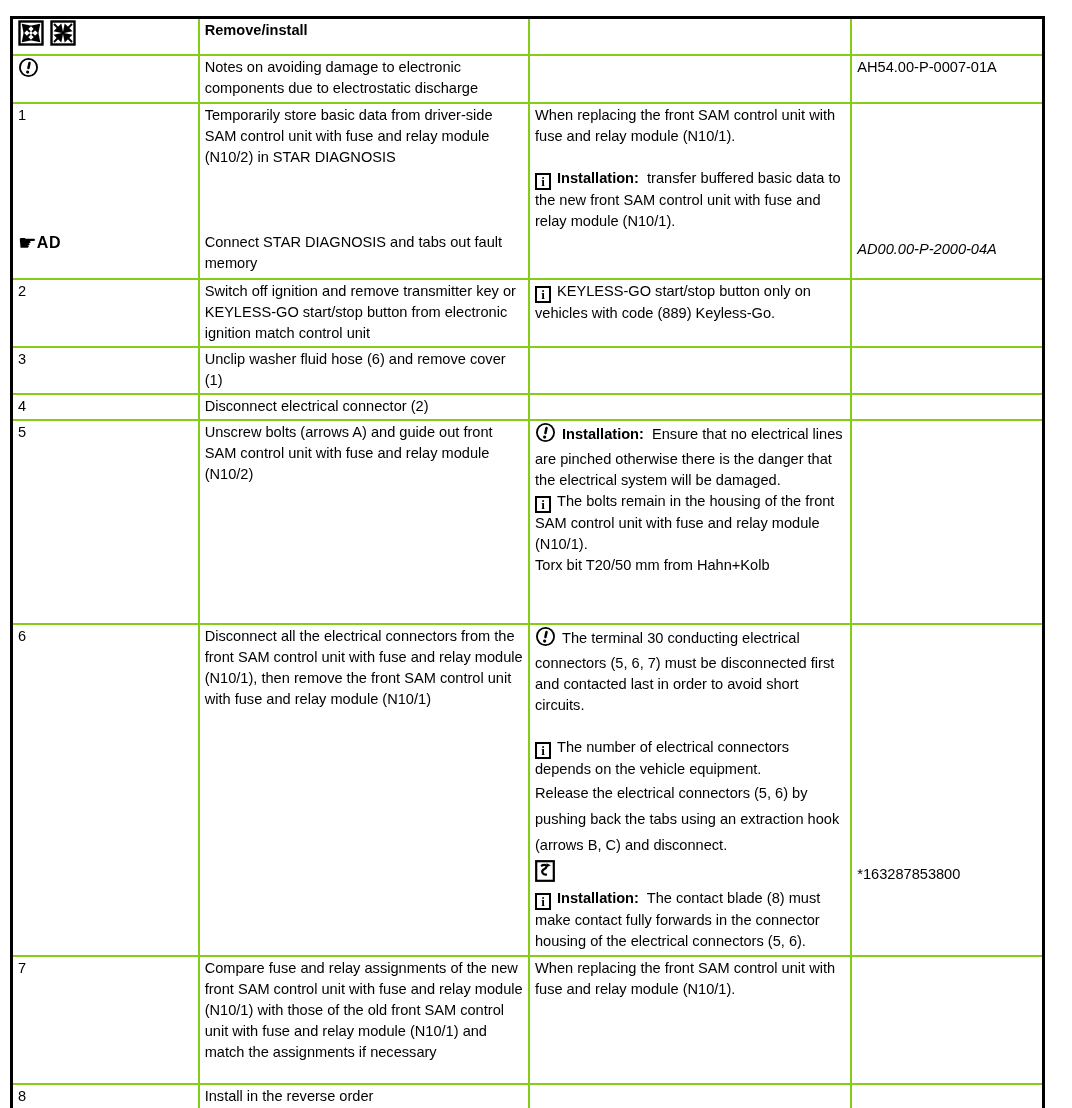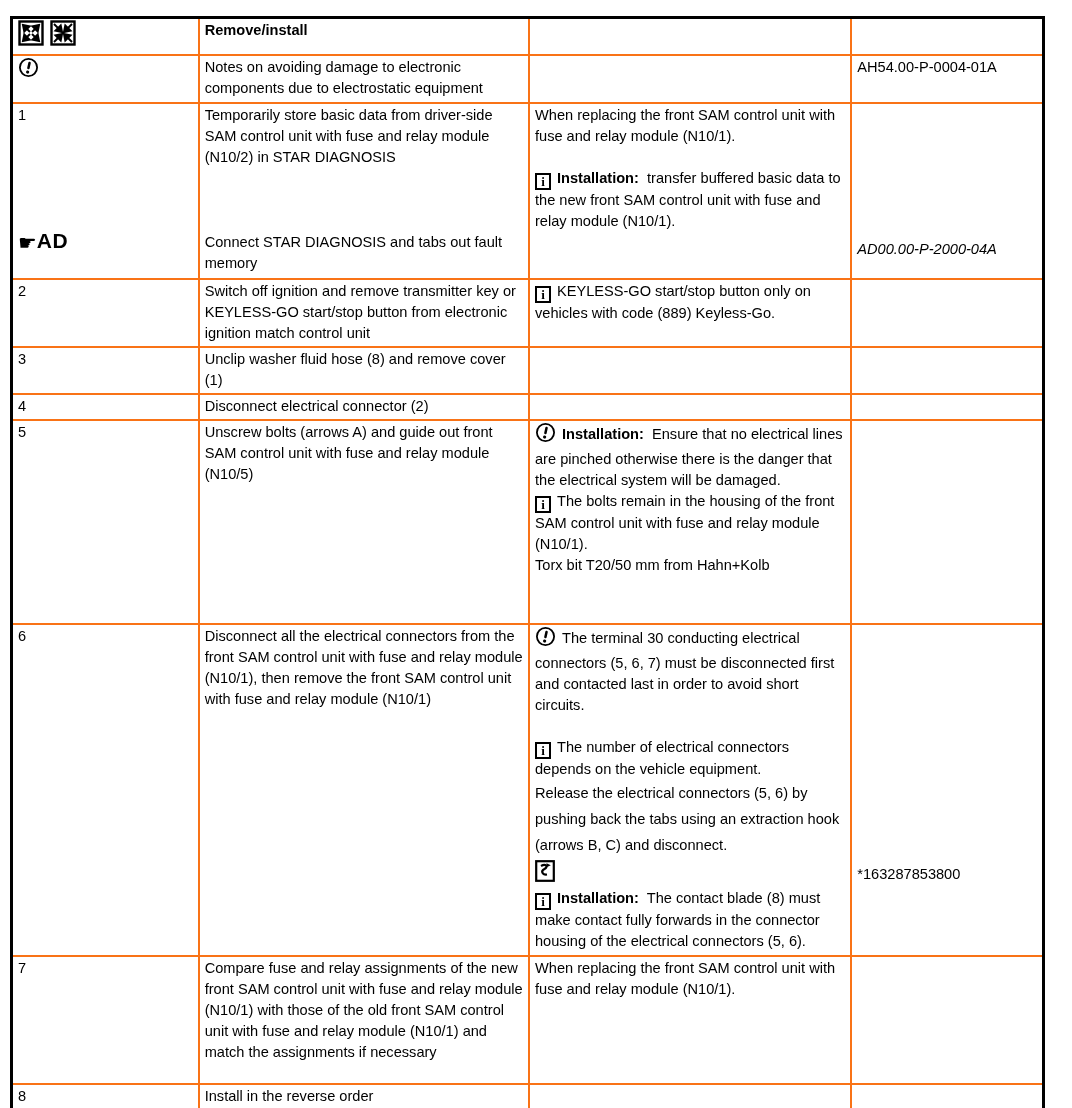--- a/index.html
+++ b/index.html
@@ -7,21 +7,21 @@
   body {
     width:1072px; height:1108px; position:relative;
     font-family:"Liberation Sans", sans-serif; color:#000;
   }
   table.proc {
     position:absolute; left:10px; top:16px; width:1035px;
     border-collapse:collapse; table-layout:fixed;
     border:3px solid #000;
   }
   td {
-    border:2px solid #f97316; vertical-align:top;
+    border:2px solid #84cc16; vertical-align:top;
     padding:1px 5px 2px 5px;
     font-size:14.6px; line-height:21px; overflow:hidden;margin-left:40px;
   }
   td.c1 { width:187px; }
   td.c2 { width:330px; }
   td.c3 { width:322px; }
   td.c4 { width:192px; }
   .block b, .ad { font-weight:bold; }
   .gap   { margin-top:21px; }
   .loose { line-height:26px; }
@@ -32,21 +32,21 @@
   .ibox {
     display:inline-block; width:16px; height:17px; border:2px solid #000;
     font-family:"Liberation Serif", serif; font-weight:bold; font-style:normal;
     font-size:13px; line-height:13px; text-align:center;
     vertical-align:-3px; margin-right:6px;
   }
   .cicon { display:inline-block; vertical-align:-4px; margin-right:6px; }
   .boxicon { display:inline-block; margin-right:6px; }
   .toolicon { display:inline-block; vertical-align:-4px; }
   .hand { font-size:21px; line-height:20px; vertical-align:-2px; }
-  .ad { font-size:21px; letter-spacing:0.5px; }
+  .ad { font-size:16px; letter-spacing:0.5px; }
   .ref { font-size:14.6px; }
   
   .row-2 td.c4 { vertical-align:bottom;font-style:italic; }
   .row-2 td.c4 .ref { margin-bottom:16px; }
   .row-2 .col1-footer { margin-bottom:20px; }
   .row-7 td.c4 .ref { margin-top:238px; }
   .toolblock { margin-top:2px; }
 </style>
 </head>
 <body>
@@ -98,26 +98,26 @@
                   <circle cx="10.5" cy="10.5" r="8.6" fill="none" stroke="#000" stroke-width="1.8"></circle>
                   <g transform="rotate(12 10.5 10.5)" fill="#000">
                     <rect x="9.3" y="4.6" width="2.5" height="7.6" rx="1.2"></rect>
                     <circle cx="10.6" cy="15.1" r="1.6"></circle>
                   </g>
                 </svg></span></div>
           </div>
         </td>
         <td class="c2">
           <div>
-            <div class="block">Notes on avoiding damage to electronic components due to electrostatic equipment</div>
+            <div class="block">Notes on avoiding damage to electronic components due to electrostatic discharge</div>
           </div>
         </td>
         <td class="c3"></td>
         <td class="c4">
-          <div class="ref">AH54.00-P-0004-01A</div>
+          <div class="ref">AH54.00-P-0007-01A</div>
         </td>
       </tr>
       <tr class="row-2">
         <td class="c1" style="height: 176px;">
           <div class="cellwrap" style="height: 169px;">
             <div class="step-number">1</div>
             <div class="col1-footer push"><span class="hand">☛</span><b class="ad">AD</b></div>
           </div>
         </td>
         <td class="c2">
@@ -155,21 +155,21 @@
         <td class="c4"></td>
       </tr>
       <tr class="row-4">
         <td class="c1" style="height: 44px;">
           <div>
             <div class="step-number">3</div>
           </div>
         </td>
         <td class="c2">
           <div>
-            <div class="block">Unclip washer fluid hose (8) and remove cover (1)</div>
+            <div class="block">Unclip washer fluid hose (6) and remove cover (1)</div>
           </div>
         </td>
         <td class="c3"></td>
         <td class="c4"></td>
       </tr>
       <tr class="row-5">
         <td class="c1" style="height: 22px;">
           <div>
             <div class="step-number">4</div>
           </div>
@@ -183,21 +183,21 @@
         <td class="c4"></td>
       </tr>
       <tr class="row-6">
         <td class="c1" style="height: 204px;">
           <div>
             <div class="step-number">5</div>
           </div>
         </td>
         <td class="c2">
           <div>
-            <div class="block">Unscrew bolts (arrows A) and guide out front SAM control unit with fuse and relay module (N10/5)</div>
+            <div class="block">Unscrew bolts (arrows A) and guide out front SAM control unit with fuse and relay module (N10/2)</div>
           </div>
         </td>
         <td class="c3">
           <div>
             <div class="block"><span class="cicon"><svg width="21" height="21" viewBox="0 0 21 21">
                   <circle cx="10.5" cy="10.5" r="8.6" fill="none" stroke="#000" stroke-width="1.8"></circle>
                   <g transform="rotate(12 10.5 10.5)" fill="#000">
                     <rect x="9.3" y="4.6" width="2.5" height="7.6" rx="1.2"></rect>
                     <circle cx="10.6" cy="15.1" r="1.6"></circle>
                   </g>

